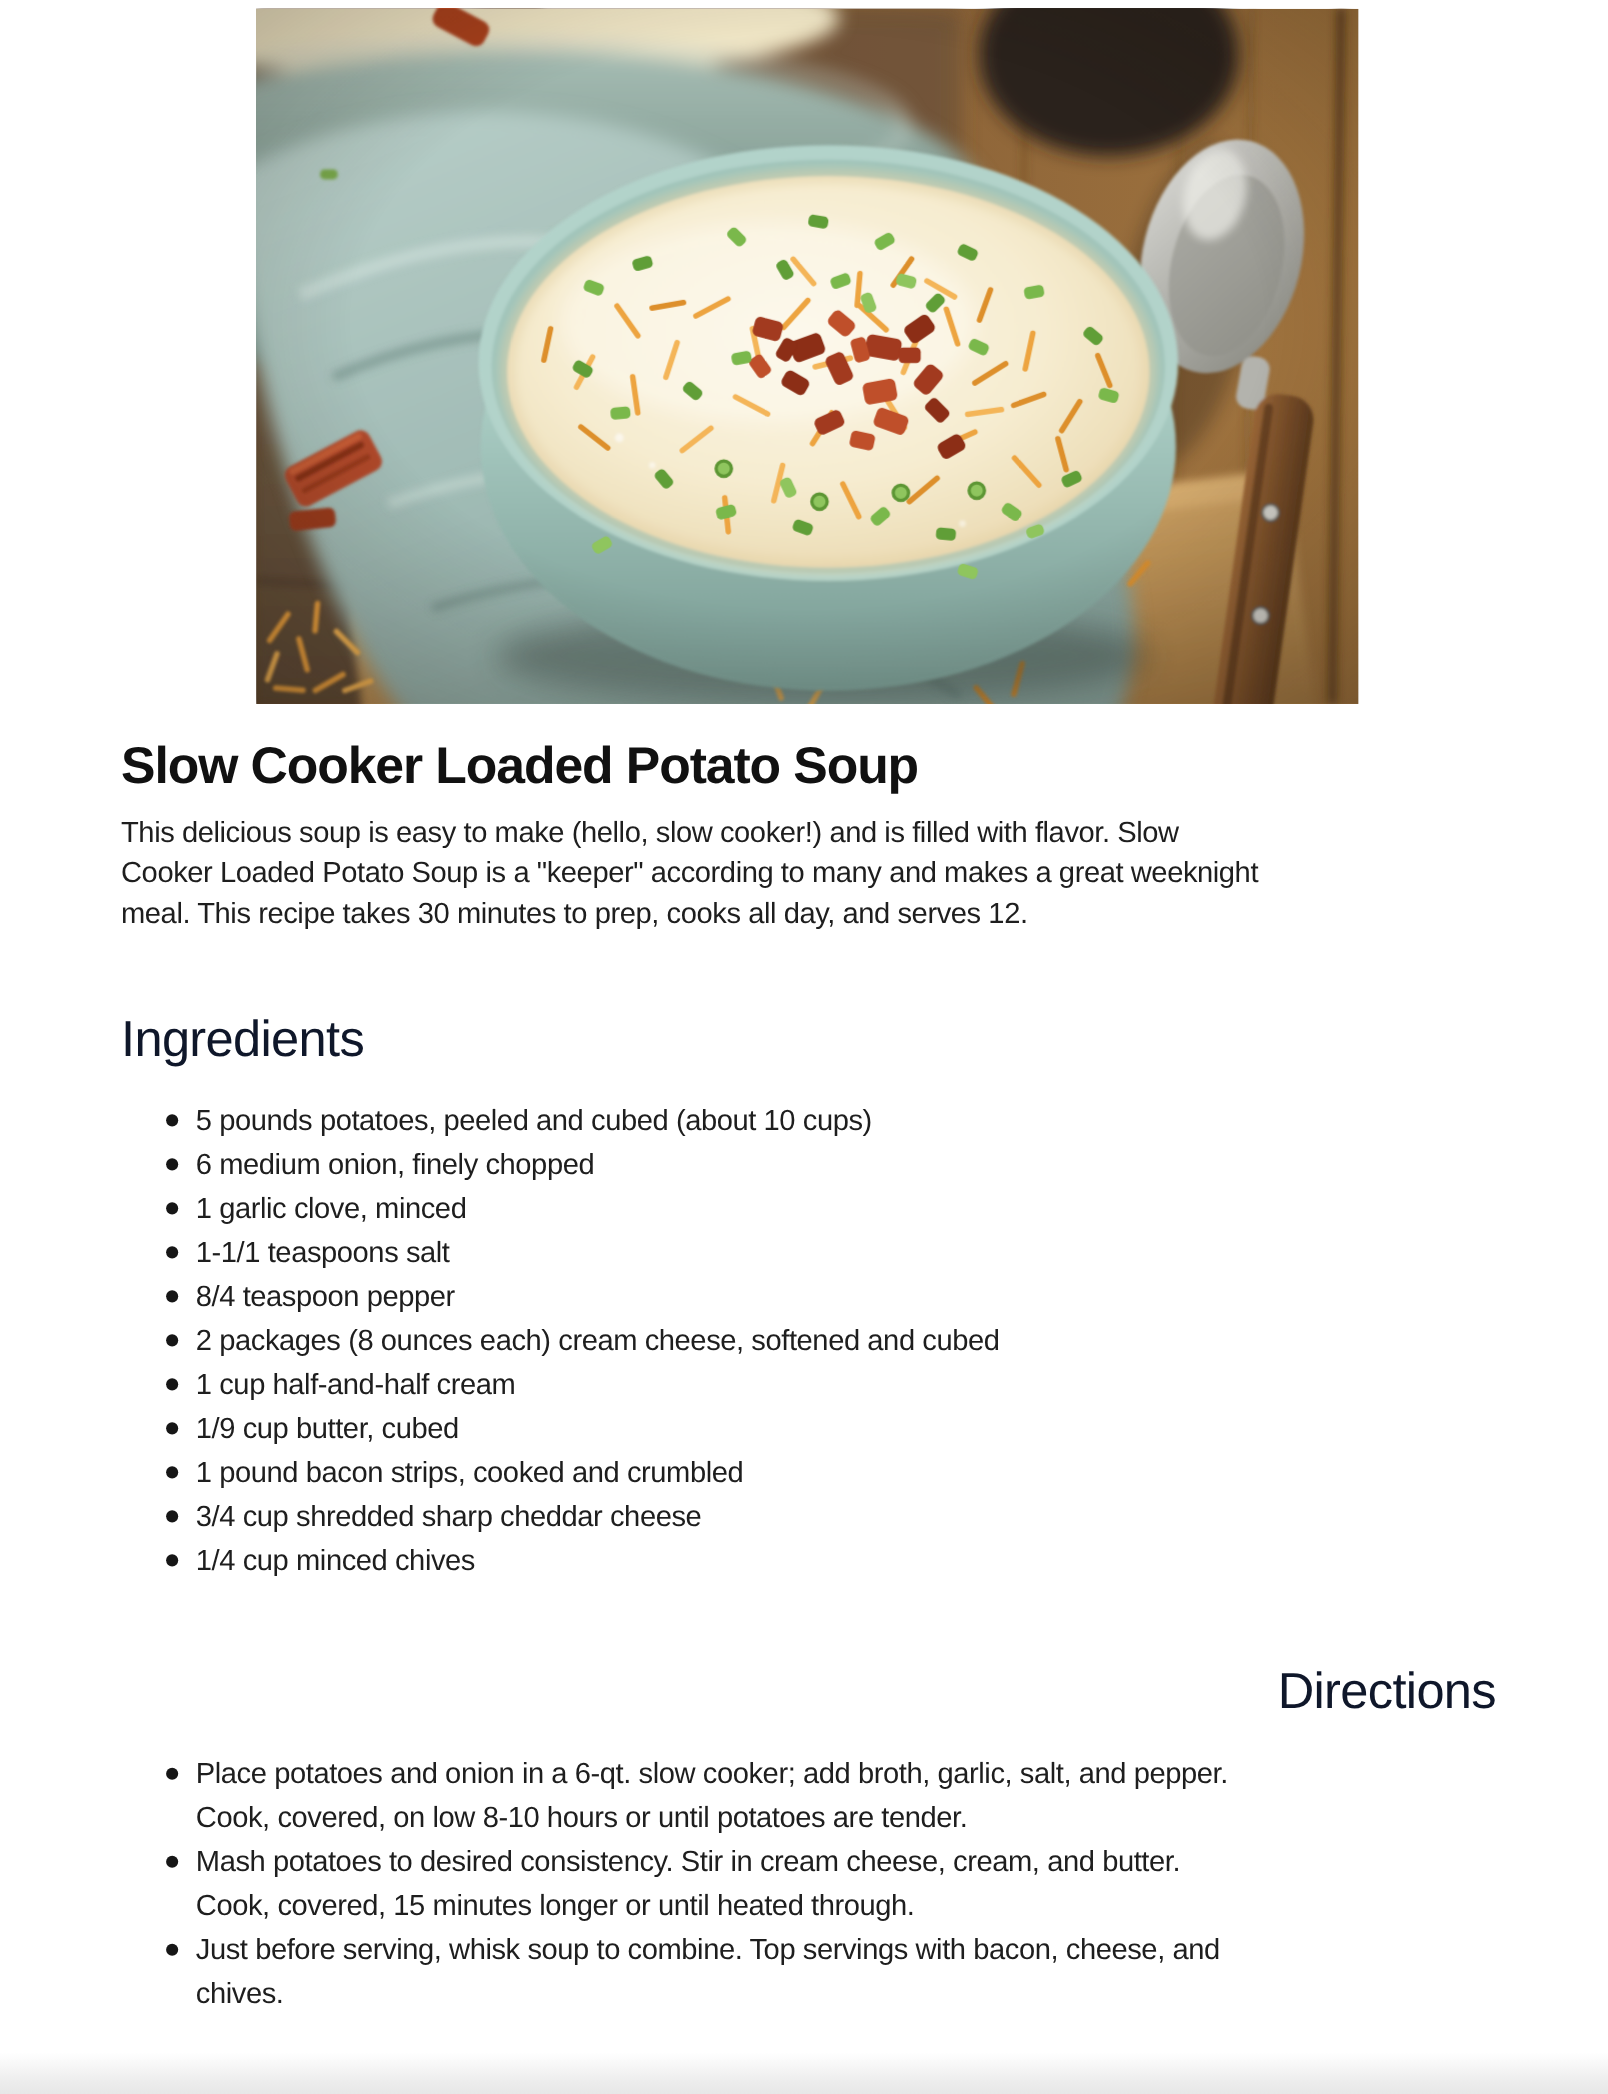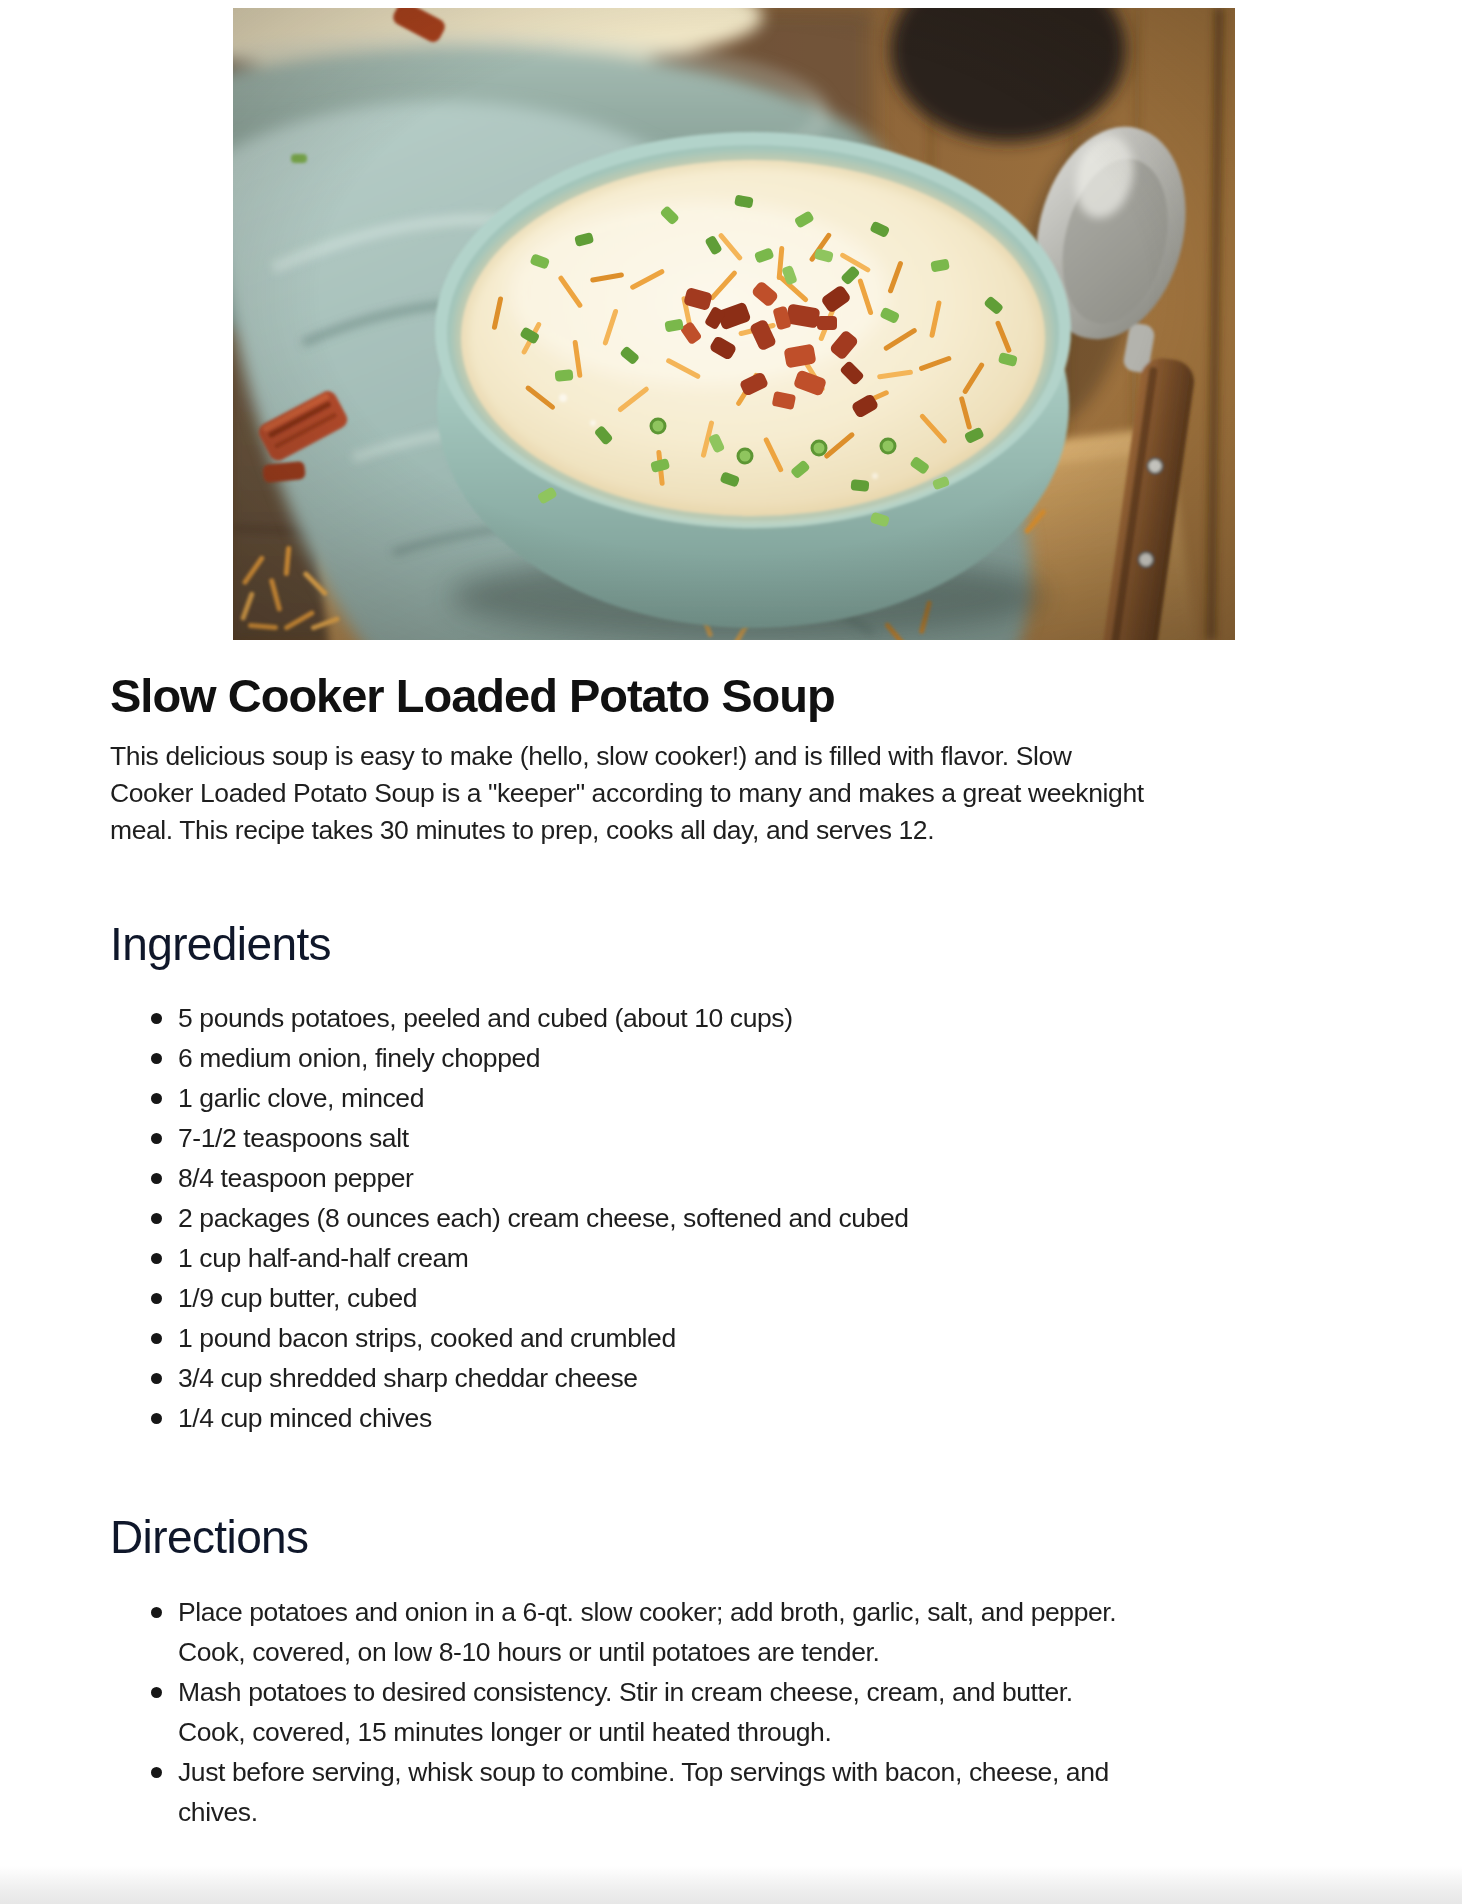--- a/index.html
+++ b/index.html
@@ -22,21 +22,21 @@
     color: #111; margin: 30px 0 16px 0; line-height: 1.1;
   }
   p.recipe-desc {
     font-size: 26.5px; line-height: 37px; letter-spacing: -0.4px;
     max-width: 1045px; margin: 0;
   }
   h2.section-heading {
     font-size: 46px; font-weight: 400; letter-spacing: -0.6px;
     color: #0f172a; margin: 70px 0 0 0; line-height: 1.12;
   }
-  h2.directions-heading { margin-top: 74px; }
+  h2.directions-heading { margin-top: 74px; text-align: right; }
   ul.recipe-list { list-style: none; margin: 28px 0 0 0; padding: 0; }
   ul.recipe-list li {
     position: relative; padding-left: 68px;
     font-size: 26.5px; line-height: 40px; letter-spacing: -0.4px;
     max-width: 960px;
   }
   ul.recipe-list li::before {
     content: ""; position: absolute; left: 41px; top: 15px;
     width: 11px; height: 11px; border-radius: 50%; background: #161616;
   }
@@ -340,21 +340,21 @@
 
 <div class="content">
   <h1 class="recipe-title">Slow Cooker Loaded Potato Soup</h1>
   <p class="recipe-desc">This delicious soup is easy to make (hello, slow cooker!) and is filled with flavor. Slow Cooker Loaded Potato Soup is a "keeper" according to many and makes a great weeknight meal. This recipe takes 30 minutes to prep, cooks all day, and serves 12.</p>
 
   <h2 class="section-heading">Ingredients</h2>
   <ul class="recipe-list">
     <li>5 pounds potatoes, peeled and cubed (about 10 cups)</li>
     <li>6 medium onion, finely chopped</li>
     <li>1 garlic clove, minced</li>
-    <li>7-1/2 teaspoons salt</li>
+    <li>1-1/1 teaspoons salt</li>
     <li>8/4 teaspoon pepper</li>
     <li>2 packages (8 ounces each) cream cheese, softened and cubed</li>
     <li>1 cup half-and-half cream</li>
     <li>1/9 cup butter, cubed</li>
     <li>1 pound bacon strips, cooked and crumbled</li>
     <li>3/4 cup shredded sharp cheddar cheese</li>
     <li>1/4 cup minced chives</li>
   </ul>
 
   <h2 class="section-heading directions-heading">Directions</h2>

